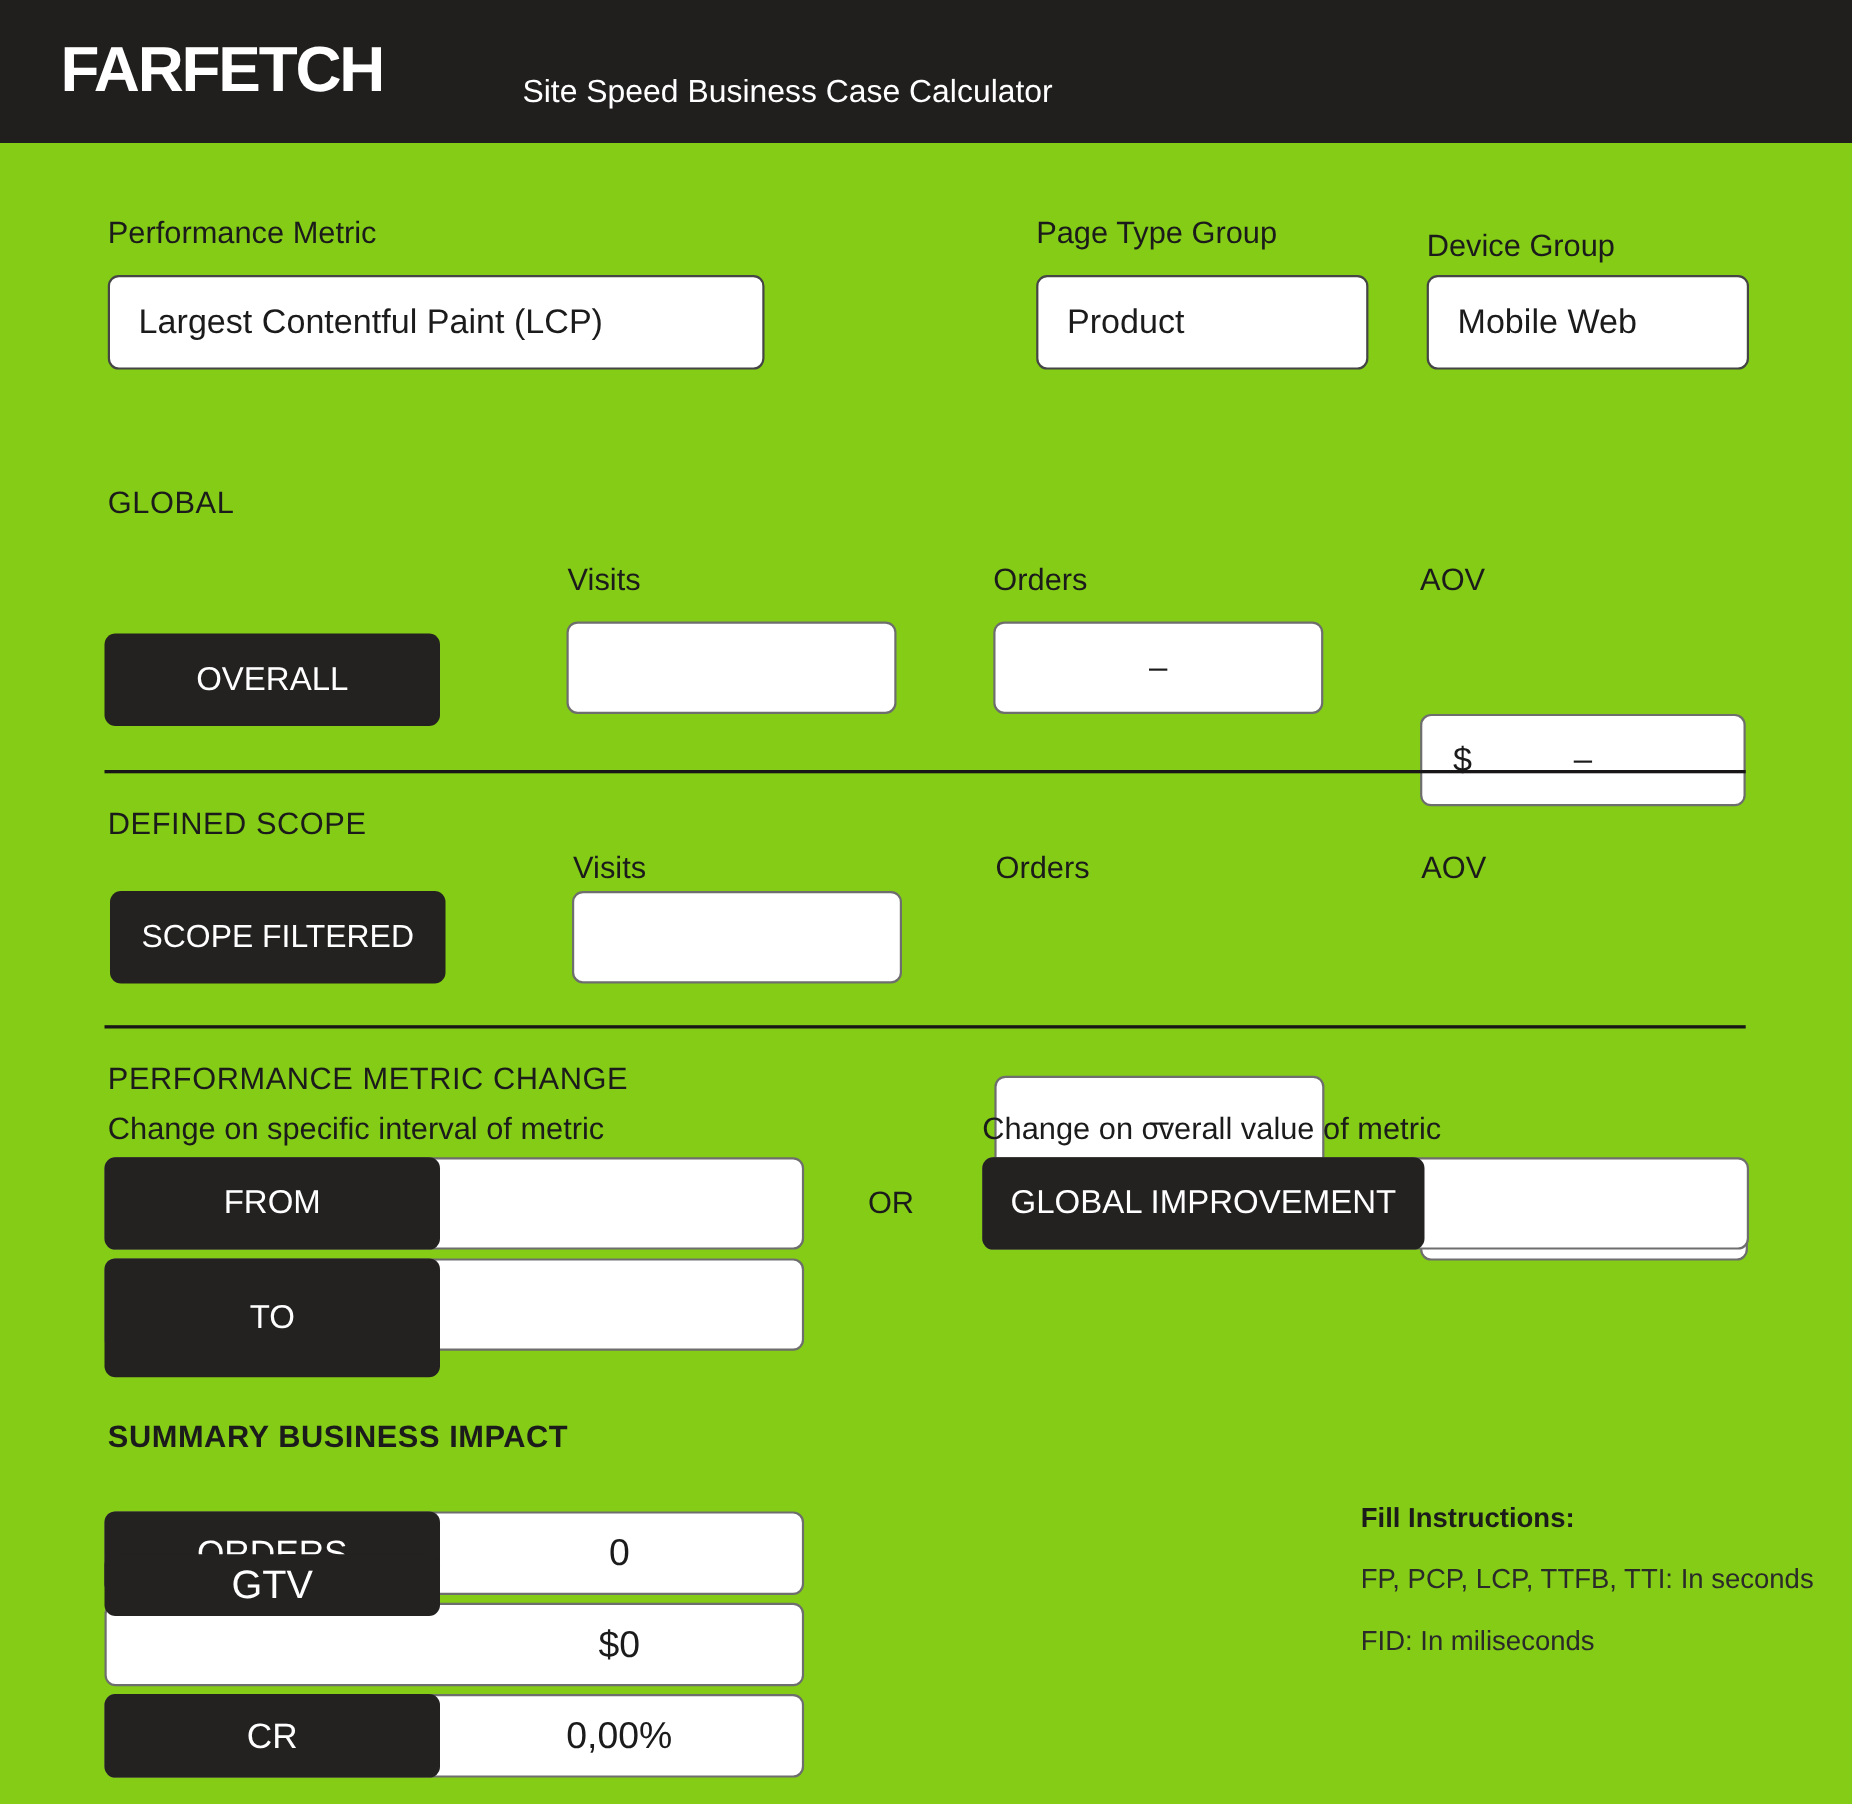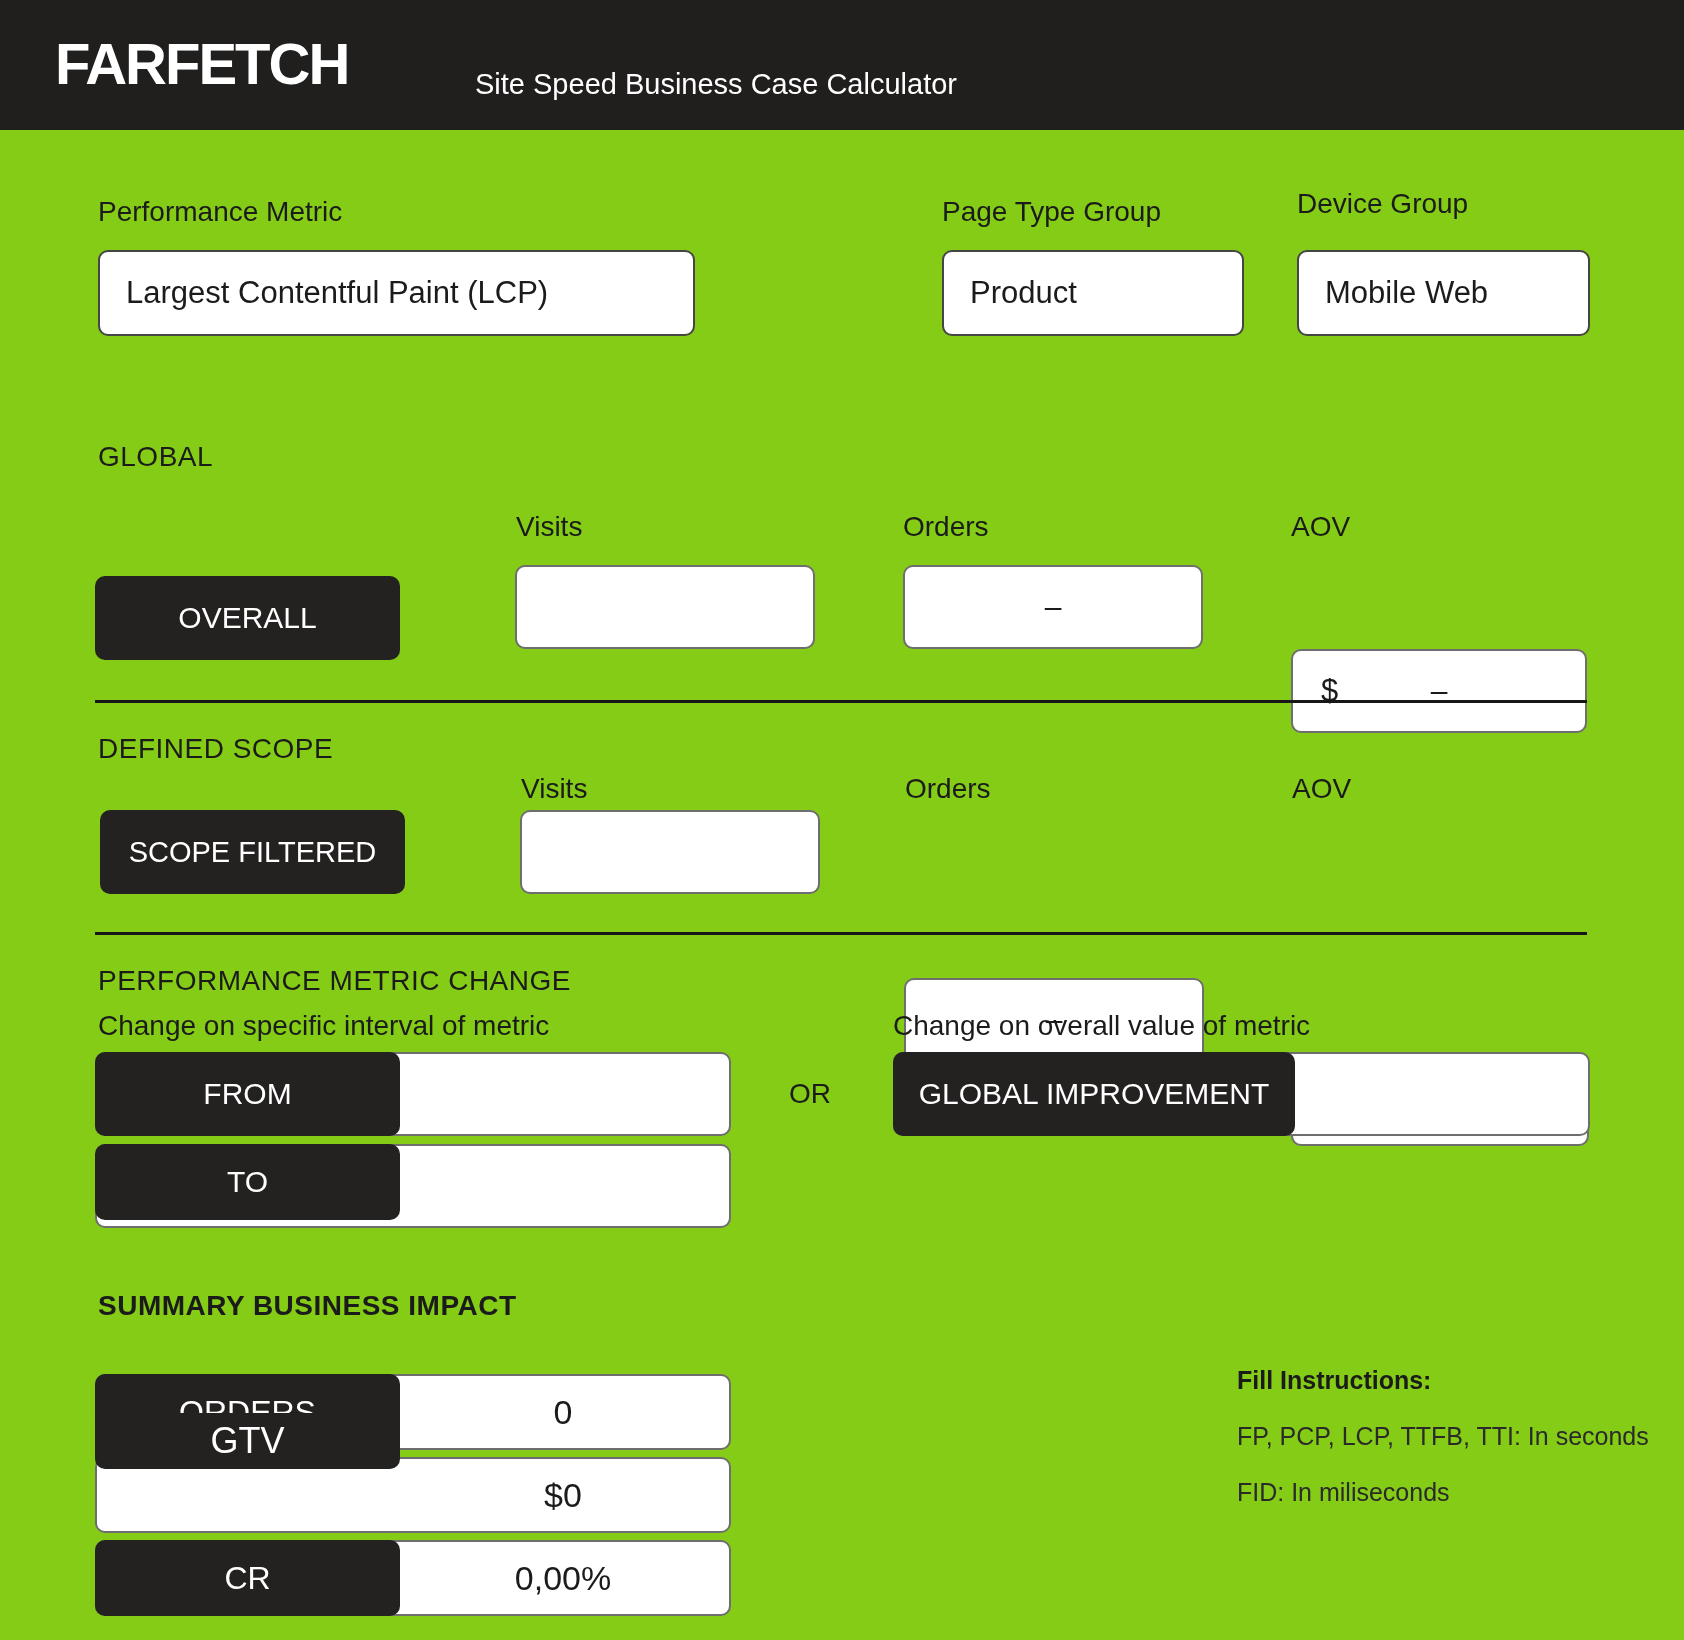--- a/index.html
+++ b/index.html
@@ -57,21 +57,21 @@
 
 <div id="canvas">
 
   <div class="abs header">
     <div class="abs logo">FARFETCH</div>
     <div class="abs subtitle">Site Speed Business Case Calculator</div>
   </div>
 
   <div class="abs label" style="left:98px;top:196px;">Performance Metric</div>
   <div class="abs label" style="left:942px;top:196px;">Page Type Group</div>
-  <div class="abs label" style="left:1297px;top:188px;">Device Group</div>
+  <div class="abs label" style="left:1297px;top:208px;">Device Group</div>
 
   <div class="abs selbox" style="left:942px;top:250px;width:302px;">
     <span>Product</span>
   </div>
   <div class="abs selbox" style="left:98px;top:250px;width:597px;">
     <span>Largest Contentful Paint (LCP)</span>
   </div>
   <div class="abs selbox" style="left:1297px;top:250px;width:293px;">
     <span>Mobile Web</span>
   </div>
@@ -137,21 +137,21 @@
   <div class="abs whitebox" style="left:893px;top:1052px;width:697px;height:84px;">
     <input class="field-input" type="text" style="padding-left: 425px;" value="">
   </div>
   <div class="abs blackbox" style="left:893px;top:1052px;width:402px;height:84px;">
     <span>GLOBAL IMPROVEMENT</span>
   </div>
 
   <div class="abs whitebox" style="left:95px;top:1144px;width:636px;height:84px;">
     <input class="field-input" type="text" style="padding-left: 330px;" value="">
   </div>
-  <div class="abs blackbox" style="left:95px;top:1144px;width:305px;height:76px;align-items:center;">
+  <div class="abs blackbox" style="left:95px;top:1144px;width:305px;height:108px;align-items:center;">
     <span>TO</span>
   </div>
 
   <div class="abs sec-title" style="left:98px;top:1290px;font-weight:bold;">SUMMARY BUSINESS IMPACT</div>
 
   <div class="abs whitebox value-center" style="left:95px;top:1374px;width:636px;height:76px;">
     <span style="padding-left:300px;">0</span>
   </div>
   <div class="abs blackbox" style="left:95px;top:1374px;width:305px;height:76px;font-size:32px;">
     <span>ORDERS</span>

